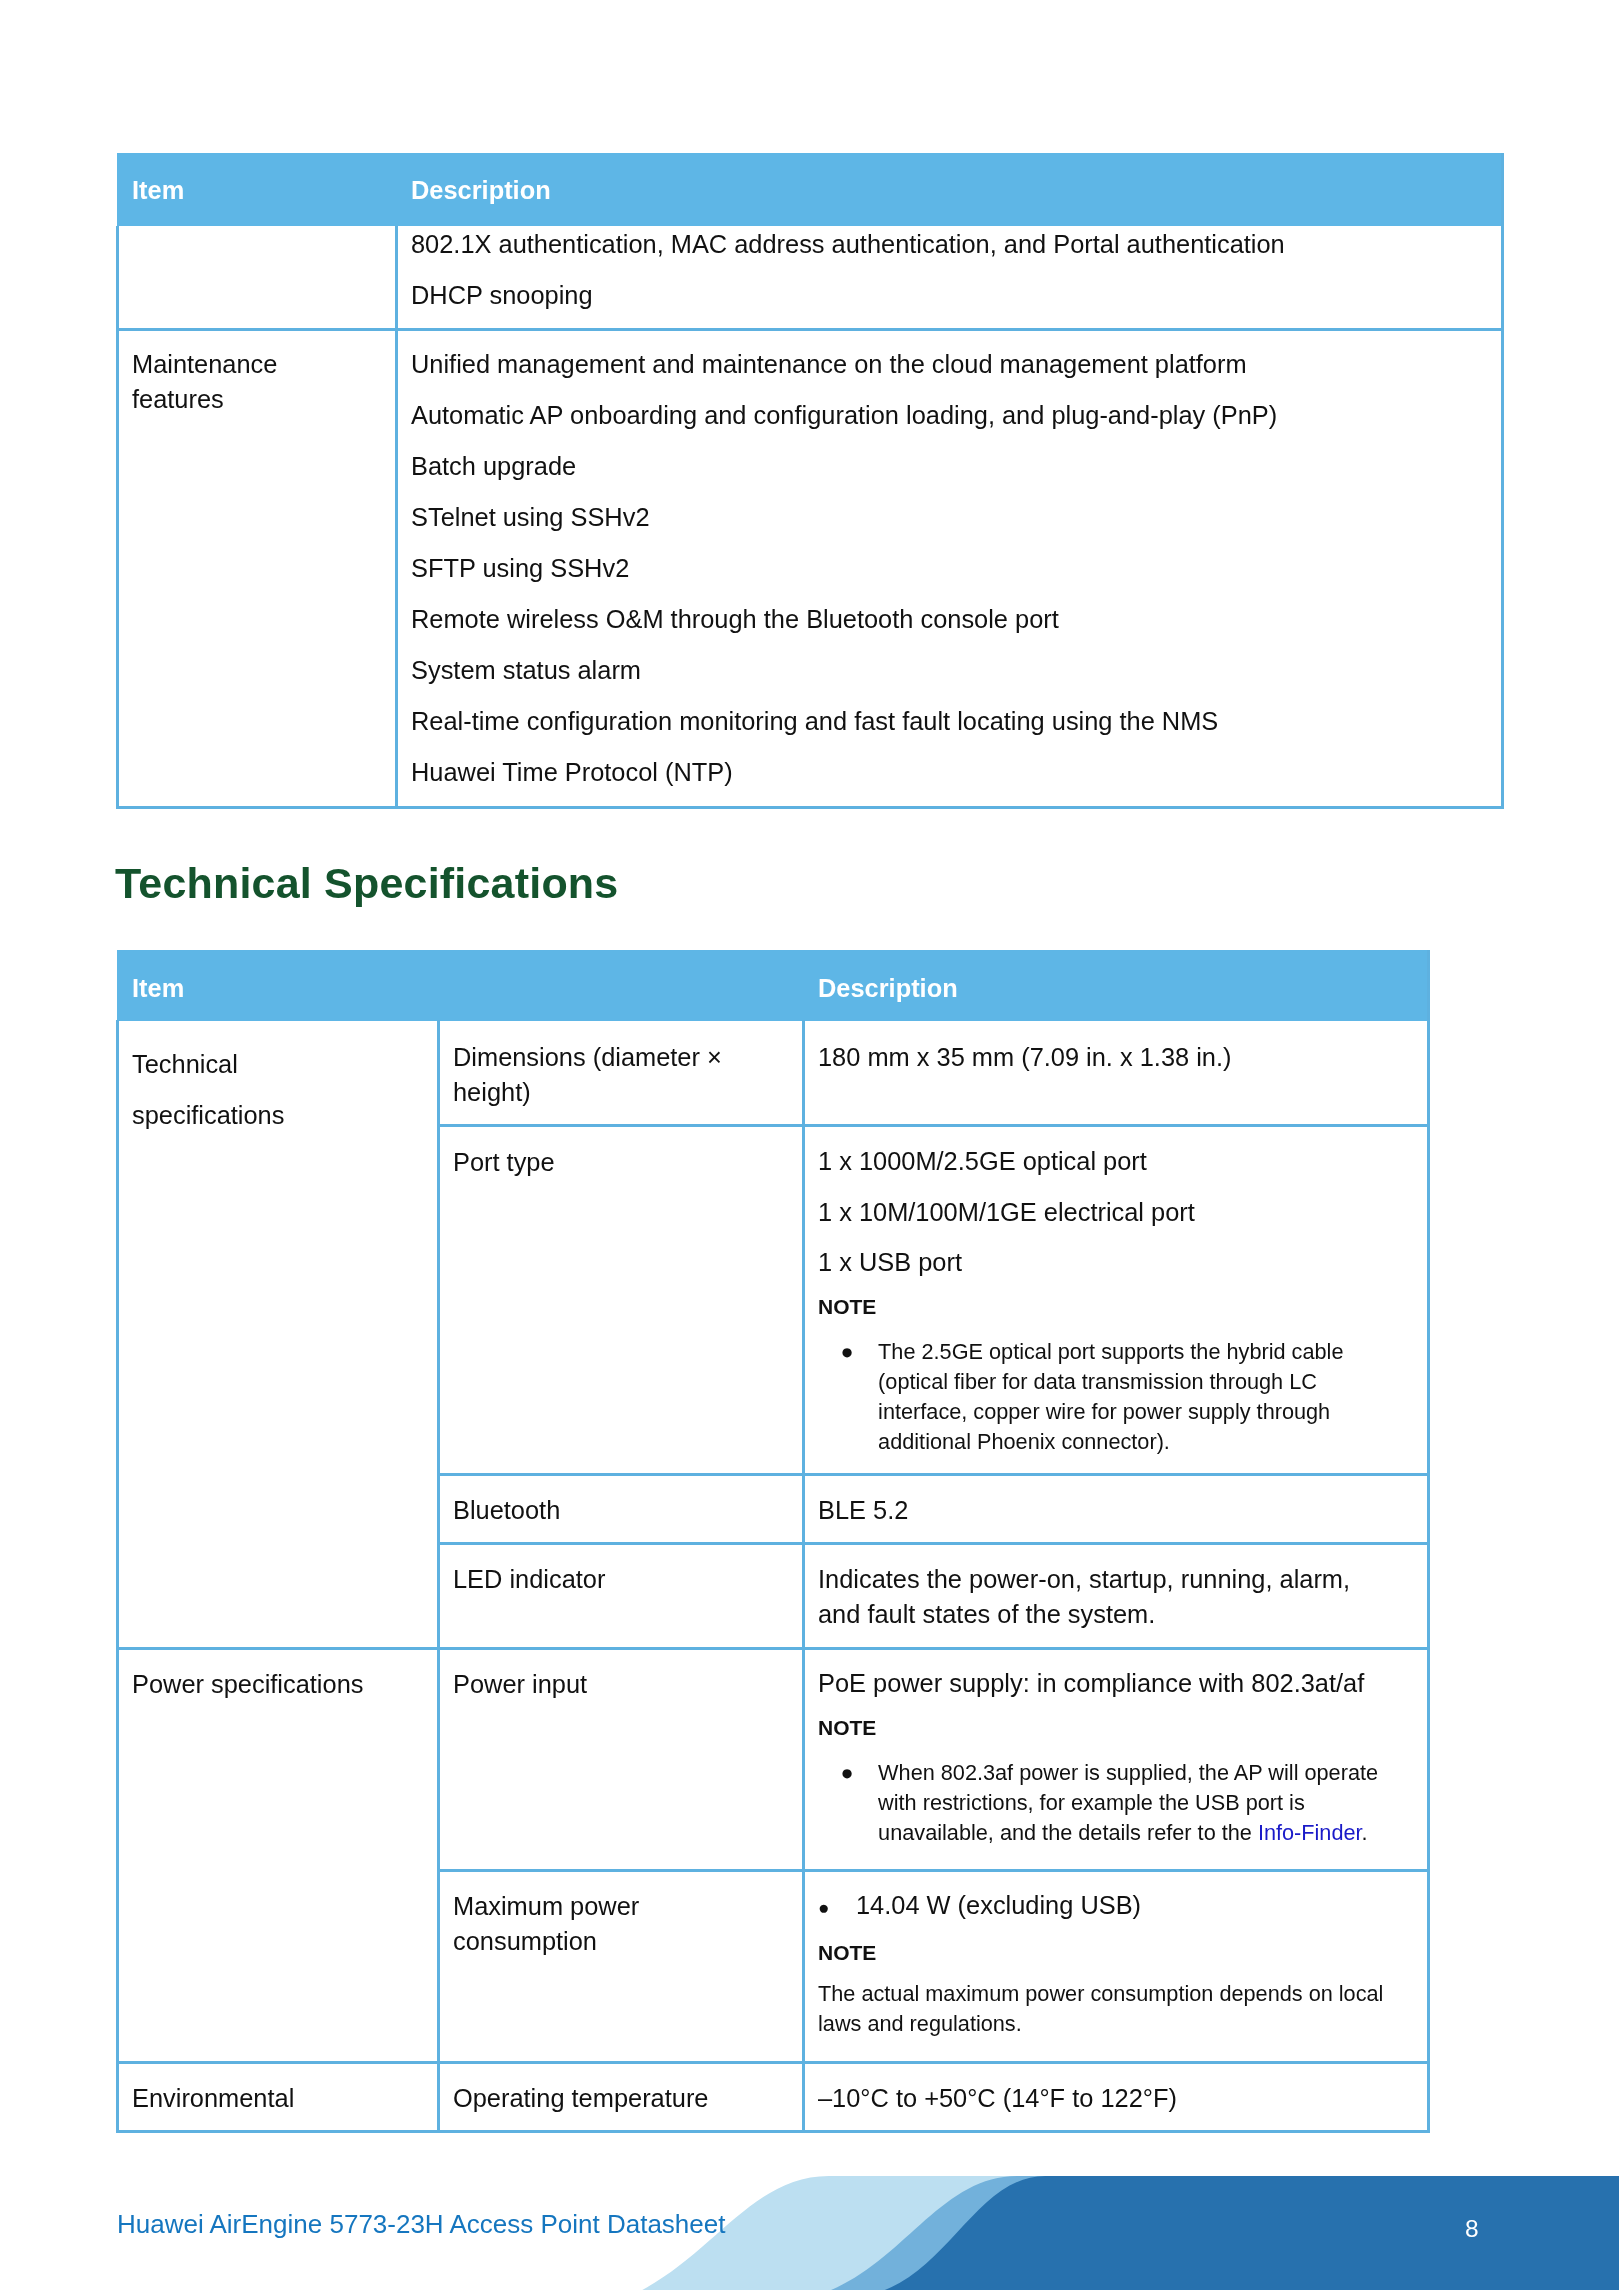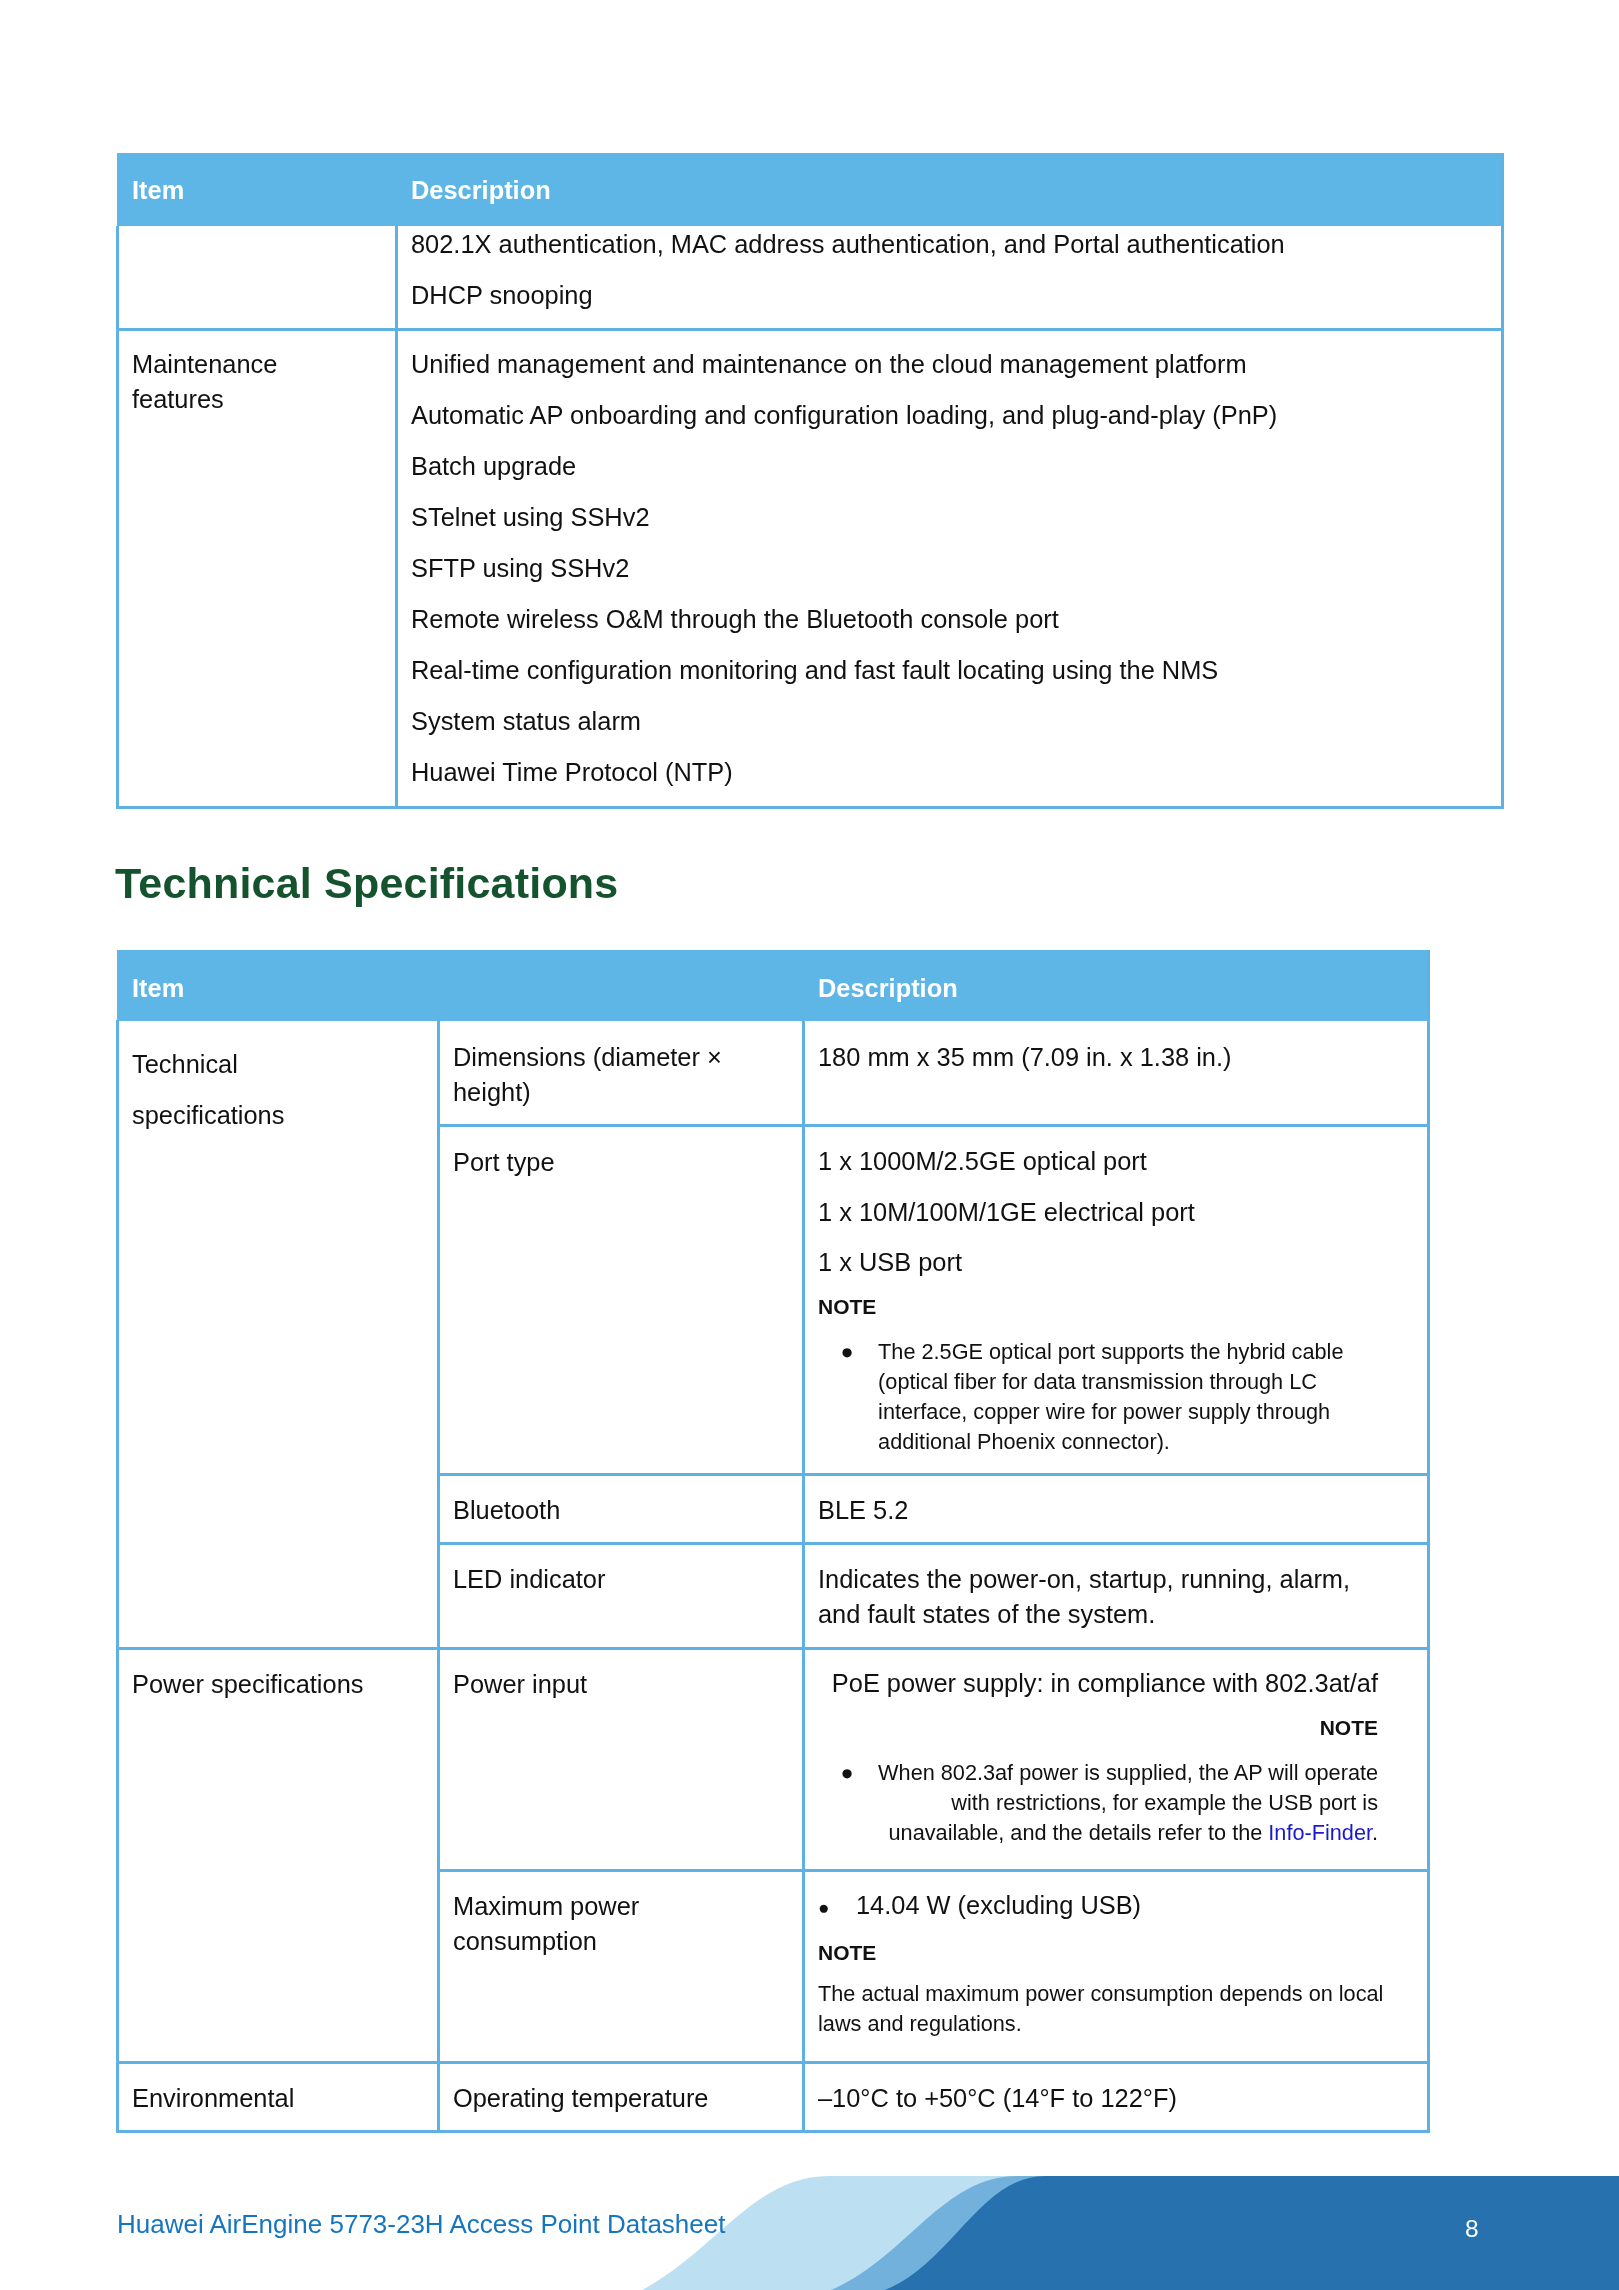--- a/index.html
+++ b/index.html
@@ -45,22 +45,22 @@
     <div>Maintenance</div>
     <div>features</div>
   </div>
   <div class="cell-text list1" style="left:411px; top:350px;">
     <div class="para">Unified management and maintenance on the cloud management platform</div>
     <div class="para">Automatic AP onboarding and configuration loading, and plug-and-play (PnP)</div>
     <div class="para">Batch upgrade</div>
     <div class="para">STelnet using SSHv2</div>
     <div class="para">SFTP using SSHv2</div>
     <div class="para">Remote wireless O&amp;M through the Bluetooth console port</div>
+    <div class="para">System status alarm</div>
     <div class="para">Real-time configuration monitoring and fast fault locating using the NMS</div>
-    <div class="para">System status alarm</div>
     <div class="para">Huawei Time Protocol (NTP)</div>
   </div>
 </div>
 
 <div class="title">Technical Specifications</div>
 
 <div>
   <div class="hdr" style="left:117px; top:950px; width:1313px; height:71px;"></div>
   <div class="hdr-text" style="left:132px; top:974px;">Item</div>
   <div class="hdr-text" style="left:818px; top:974px;">Description</div>
@@ -123,21 +123,21 @@
     <div>and fault states of the system.</div>
   </div>
 
   <div class="cell-text" style="left:132px; top:1667px;">
     <div>Power specifications</div>
   </div>
 
   <div class="cell-text" style="left:453px; top:1667px;">
     <div>Power input</div>
   </div>
-  <div class="cell-text" style="left:818px; top:1669px;text-align:right;">
+  <div class="cell-text" style="left:818px; top:1669px;">
     <div class="para" style="margin-bottom:19px;">PoE power supply: in compliance with 802.3at/af</div>
     <div class="note-label" style="margin-bottom:17px;">NOTE</div>
     <div class="note-bullet" style="margin-left:-1.9px;">
       <span class="dot">●</span>
       <div>When 802.3af power is supplied, the AP will operate</div>
       <div>with restrictions, for example the USB port is</div>
       <div><span>unavailable, and the details refer to the </span><span class="link">Info-Finder</span><span>.</span></div>
     </div>
   </div>
 

